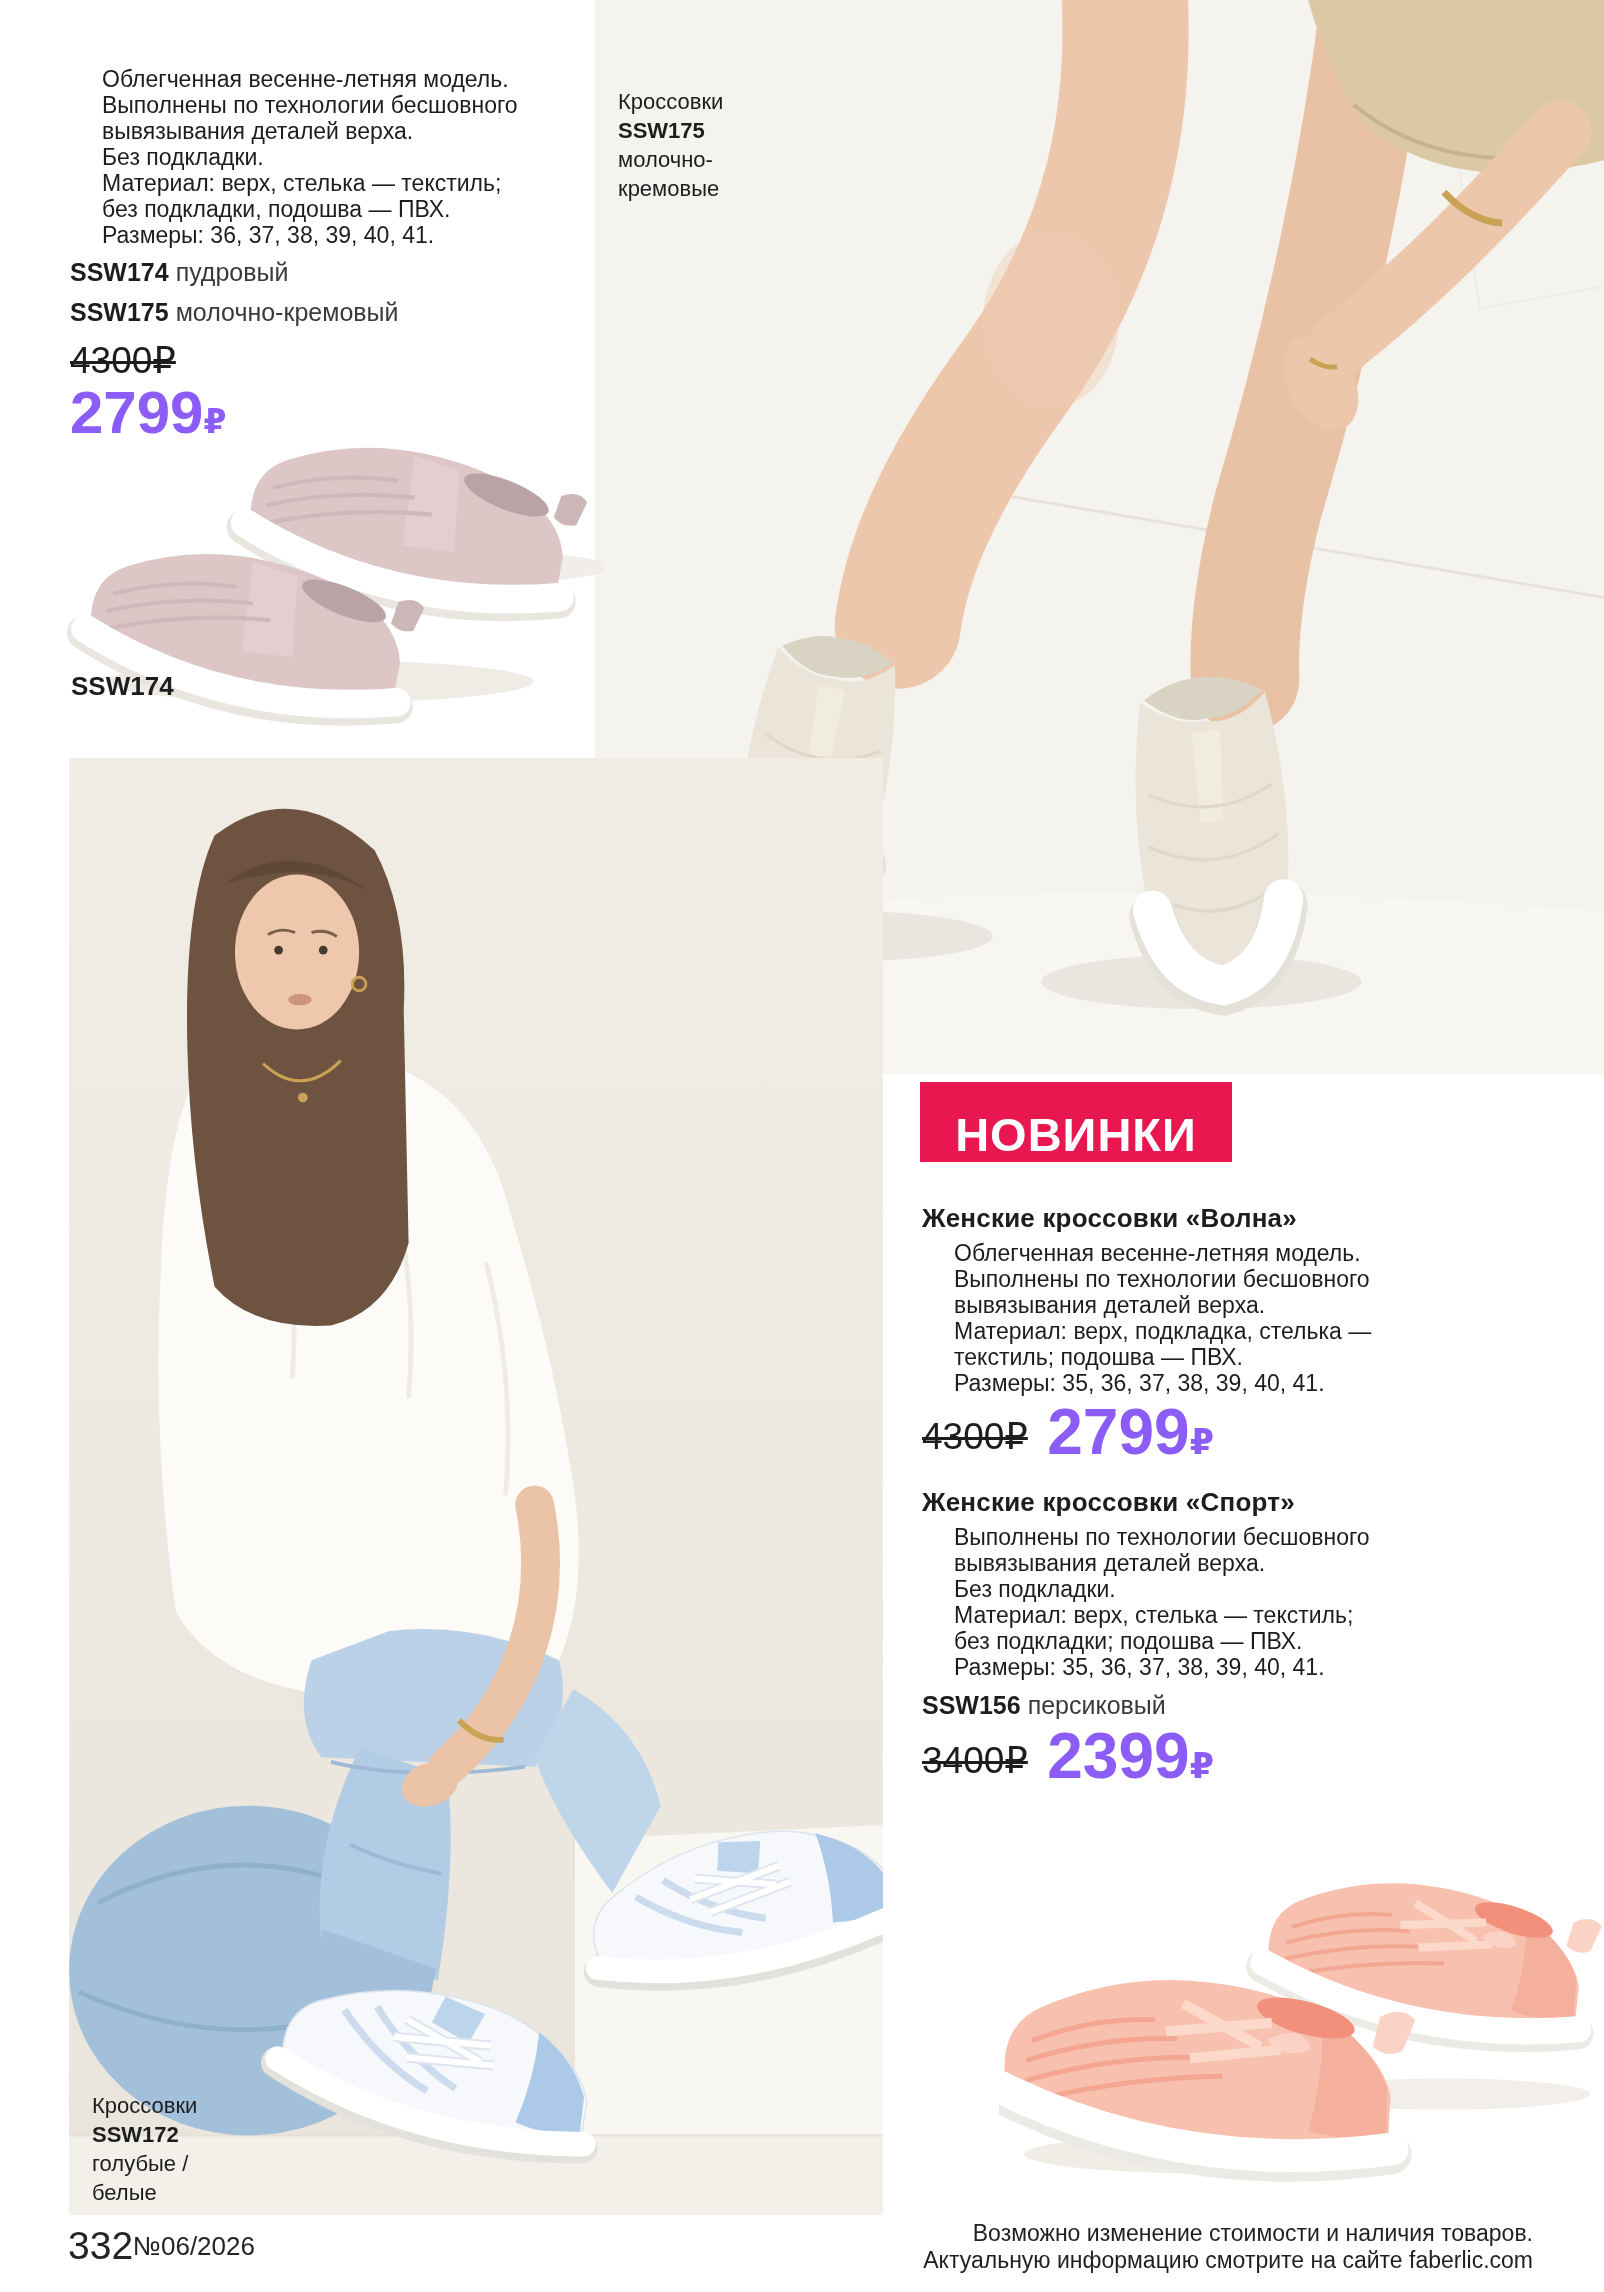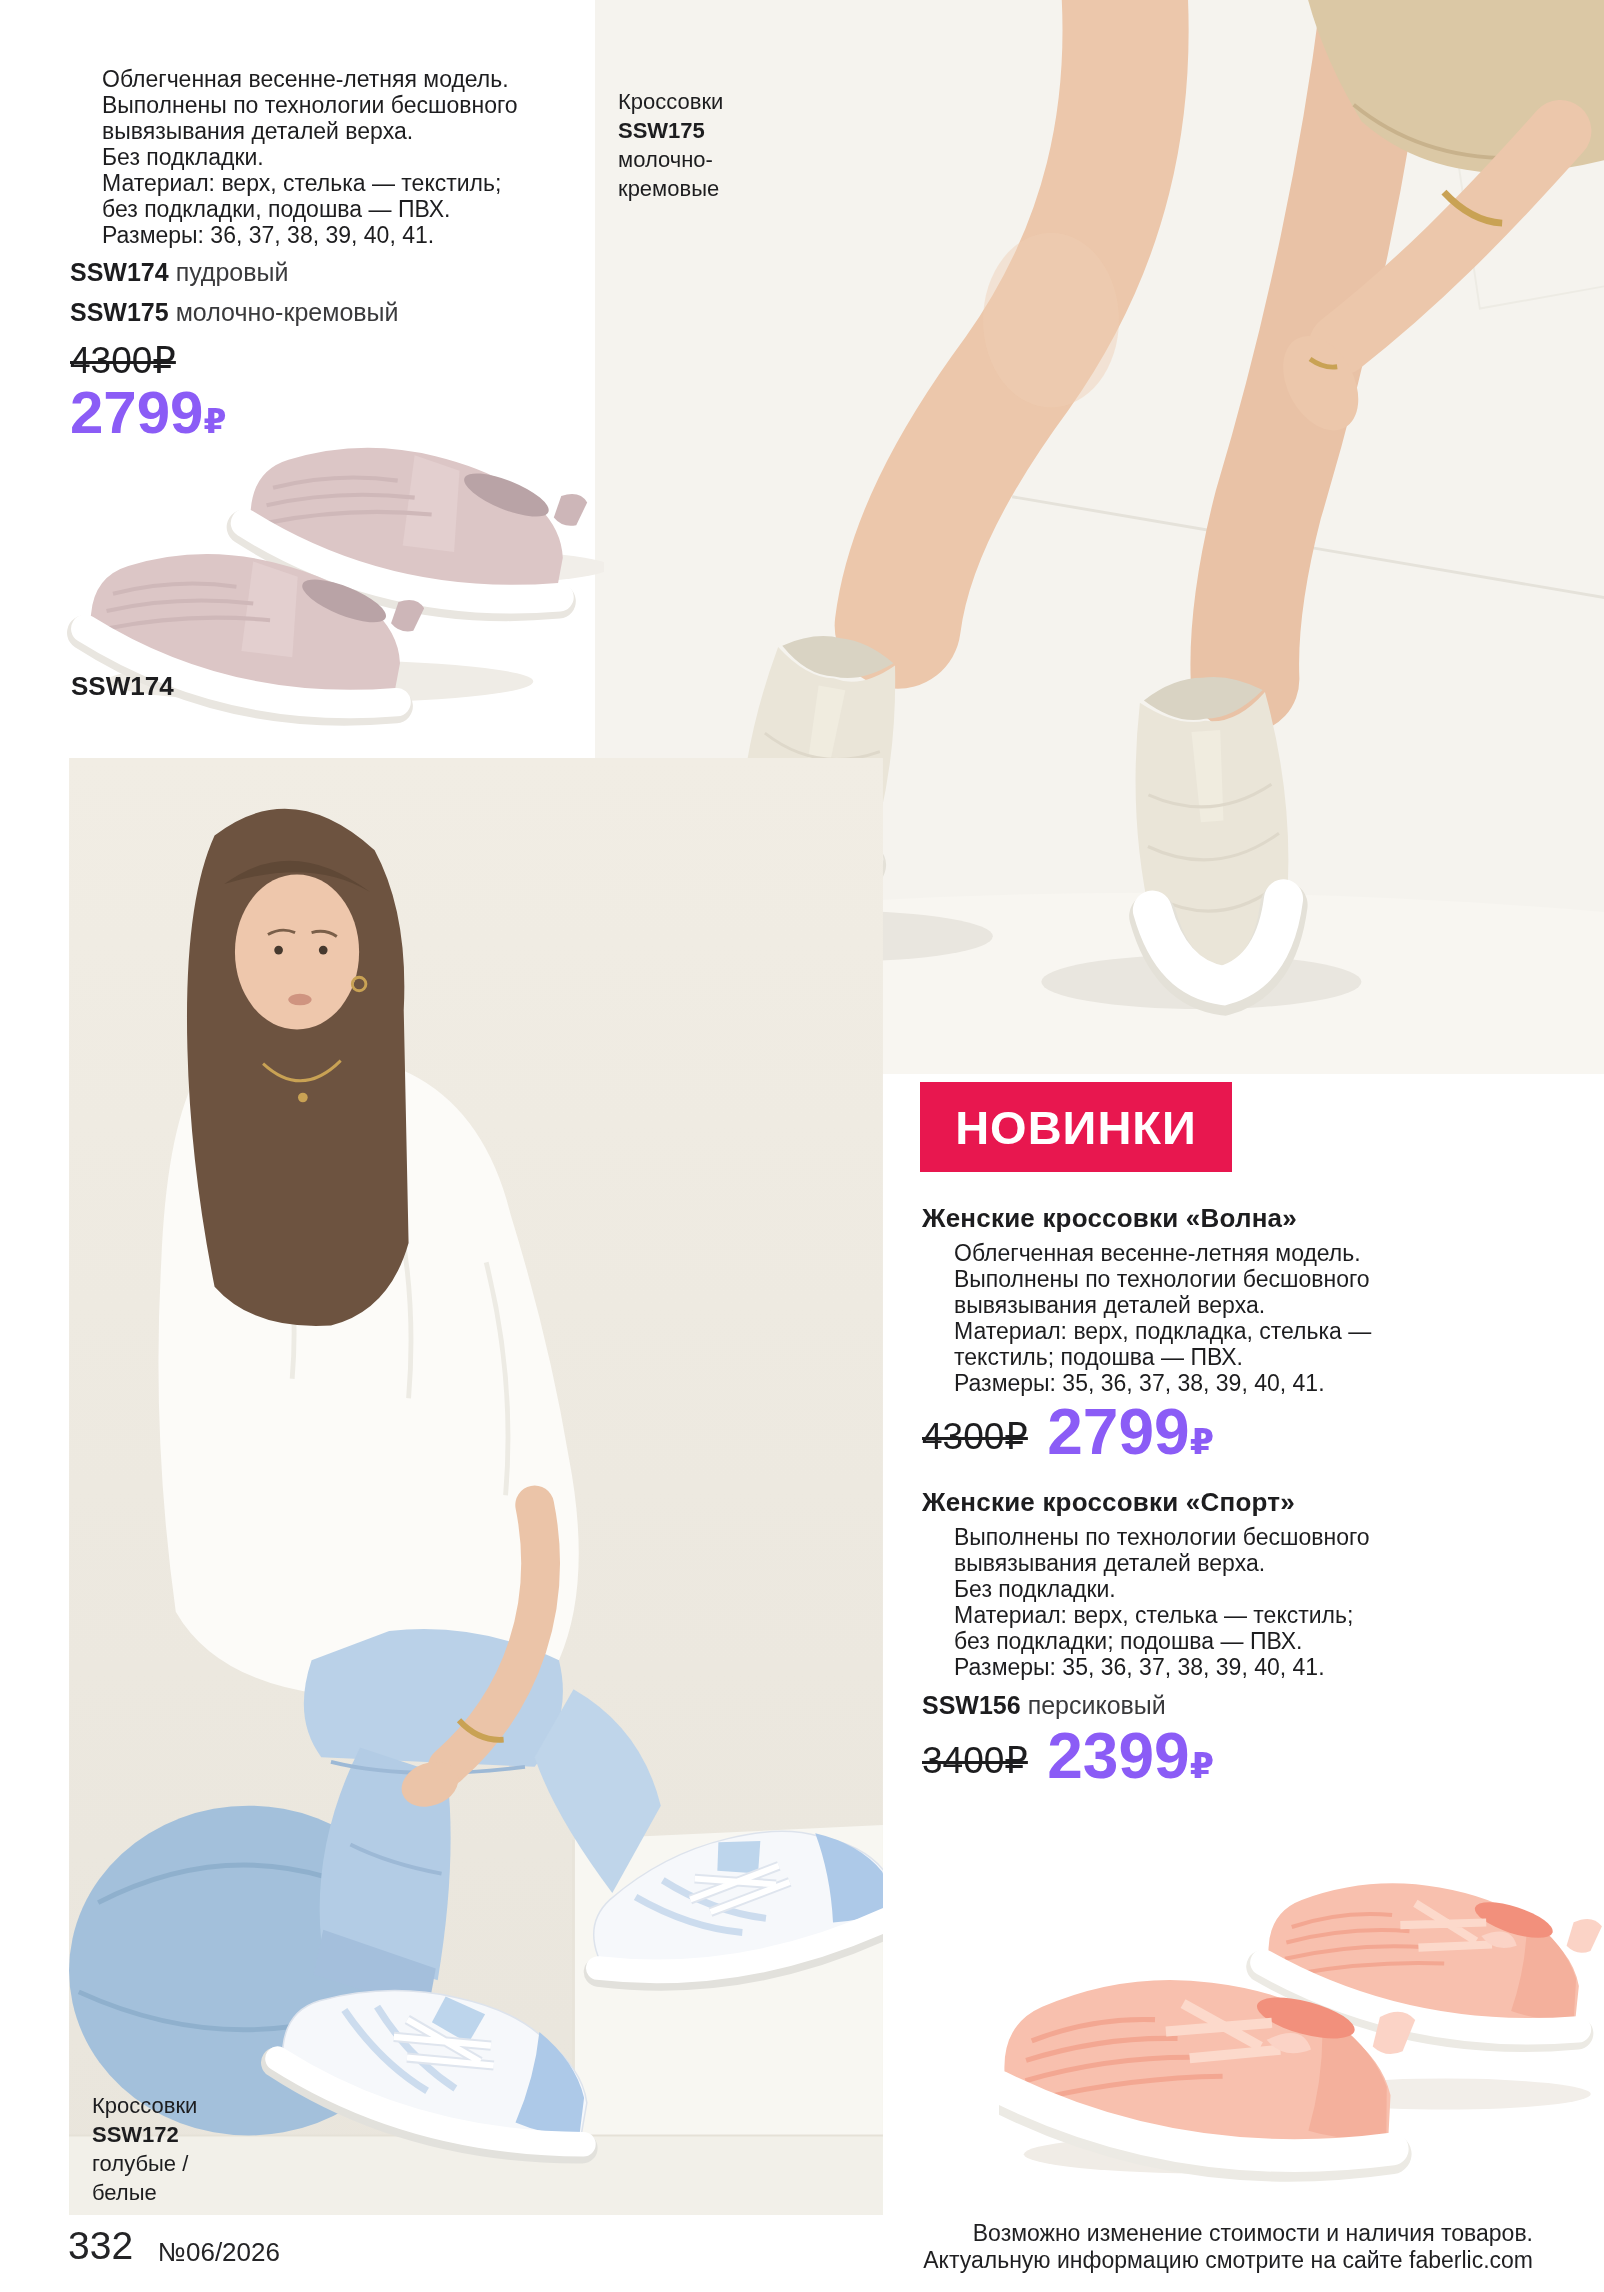--- a/index.html
+++ b/index.html
@@ -26,25 +26,25 @@
   .price-row .old-price { margin-bottom:6.8px; }
   .price-row .new-price { font-size:64px; }
   .price-row .rub { font-size:35px; }
   
   .photo { position:absolute; overflow:hidden; }
   .photo svg { display:block; width:100%; height:100%; }
   .caption { position:absolute; font-size:22px; line-height:29px; color:#1d1d1f; }
   .caption .cap-code { font-weight:700; }
   .shot-label { position:absolute; font-size:26px; font-weight:700; color:#1d1d1f; }
   
-  .banner { position:absolute; left:920px; top:1082px; width:312px; height:90px;
-            background:#e8174f; display:flex; align-items:center; justify-content:center; }
+  .banner { position:absolute; left:920px; top:1082px; width:312px; height:80px;
+            background:#e8174f; display:flex; align-items:flex-end; justify-content:center; }
   .banner span { color:#ffffff; font-size:47px; font-weight:700; letter-spacing:1px; }
   
-  .page-num-row { position:absolute; left:68px; top:2224px; display:flex; align-items:flex-end; gap:25px; }
+  .page-num-row { position:absolute; left:68px; top:2224px; display:flex; align-items:center; gap:0; }
   .page-num { font-size:39px; font-weight:400; color:#242426; }
   .issue { font-size:26px; color:#242426; }
   .disclaimer { position:absolute; right:72px; top:2220px; text-align:right;
                 font-size:23px; line-height:27px; color:#1f1f21; }
 </style>
 </head>
 <body>
 
 <div class="page">
 

